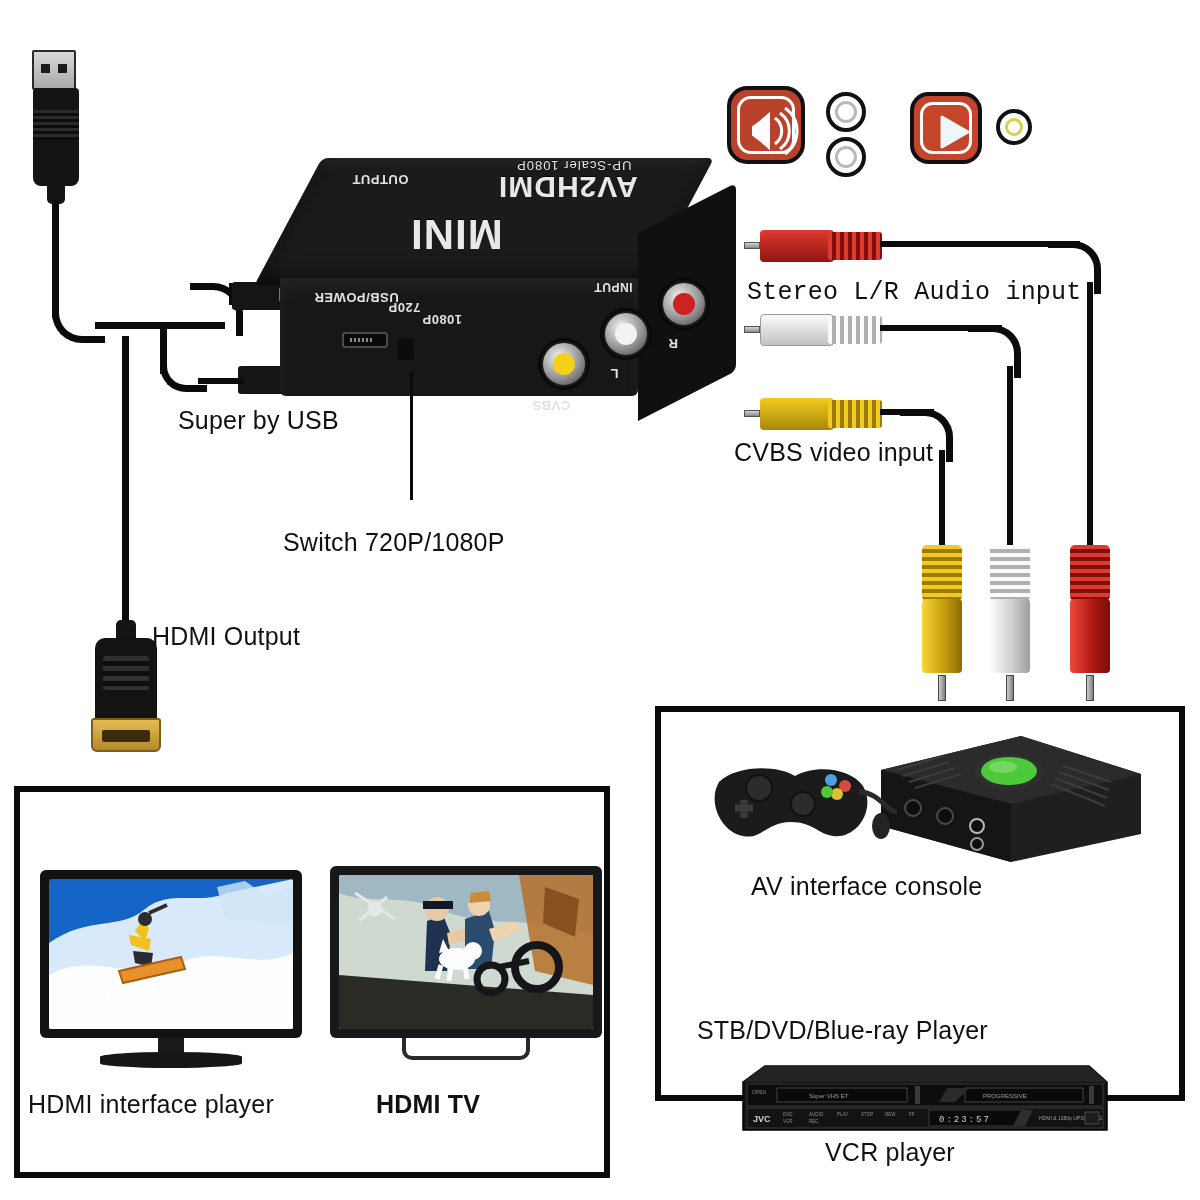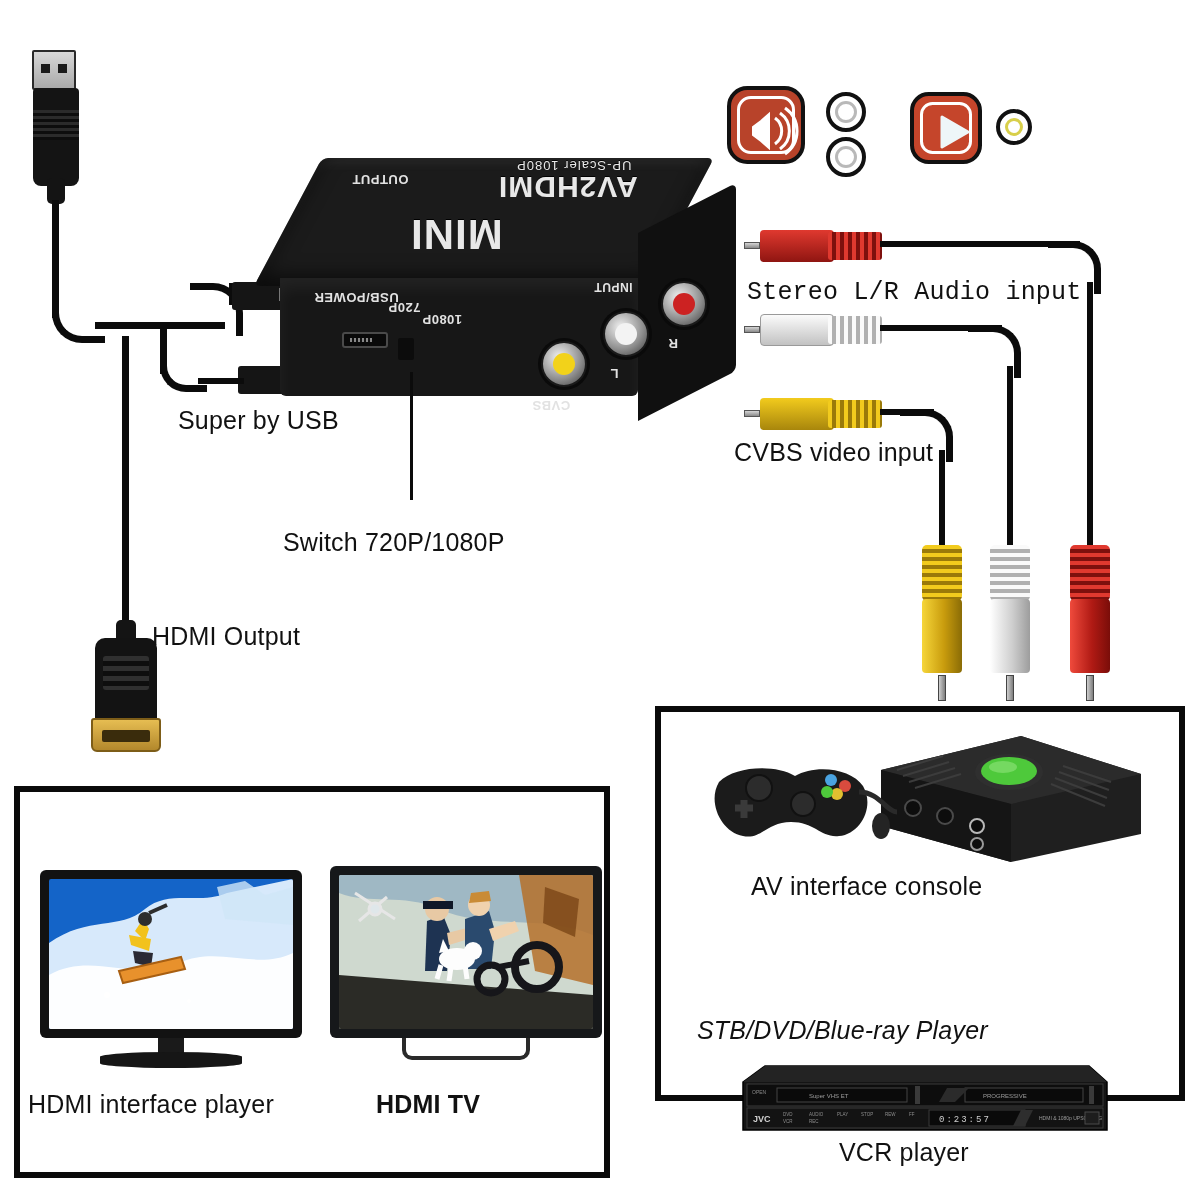--- a/index.html
+++ b/index.html
@@ -332,21 +332,21 @@
           <circle cx="136" cy="62" r="6" fill="#4ec93b"></circle>
           <path d="M44 78 L62 78 M53 70 L53 88" stroke="#3a3a3a" stroke-width="7"></path>
 
           <path d="M168 62 C188 62 196 82 206 82" stroke="#2a2a2a" stroke-width="5" fill="none"></path>
           <ellipse cx="190" cy="96" rx="9" ry="13" fill="#242424"></ellipse>
         </g>
       </svg>
     </div>
     <div class="lbl" style="left:90px;top:160px;">AV interface console</div>
 
-    <div class="lbl" style="left:36px;top:304px;font-style:italic;">STB/DVD/Blue-ray Player</div>
+    <div class="lbl" style="left:36px;top:304px;">STB/DVD/Blue-ray Player</div>
 
     <div style="position:absolute;left:72px;top:348px;width:384px;height:82px;">
       <svg width="384" height="82" viewBox="0 0 384 82">
         <path d="M10 22 L32 6 L356 6 L374 22 L374 70 L10 70 Z" fill="#141414" stroke="#000" stroke-width="1.5"></path>
         <path d="M10 22 L32 6 L356 6 L374 22 Z" fill="#232323"></path>
         <rect x="14" y="24" width="356" height="22" fill="#0d0d0d" stroke="#3a3a3a" stroke-width="1"></rect>
         <rect x="14" y="48" width="356" height="20" fill="#131313" stroke="#3a3a3a" stroke-width="1"></rect>
 
         <rect x="44" y="28" width="130" height="14" fill="#0a0a0a" stroke="#444" stroke-width="1"></rect>
         <text x="76" y="38" fill="#9d9d9d" font-family="Liberation Sans, sans-serif" font-size="6">Super VHS ET</text>
@@ -368,16 +368,16 @@
           <text x="152" y="56">REW</text>
           <text x="176" y="56">FF</text>
         </g>
         <rect x="196" y="50" width="96" height="16" fill="#0a0a0a" stroke="#3b3b3b" stroke-width="1"></rect>
         <text x="206" y="62" fill="#cfcfcf" font-family="Liberation Mono, monospace" font-size="9" letter-spacing="2">0:23:57</text>
         <path d="M288 50 L300 50 L292 66 L280 66 Z" fill="#2e2e2e"></path>
         <text x="306" y="60" fill="#9a9a9a" font-family="Liberation Sans, sans-serif" font-size="5">HDMI &amp; 1080p UPSCALING</text>
         <rect x="352" y="52" width="14" height="12" fill="#1d1d1d" stroke="#4a4a4a" stroke-width="1"></rect>
       </svg>
     </div>
-    <div class="lbl" style="left:178px;top:426px;text-align:right;">VCR player</div>
+    <div class="lbl" style="left:164px;top:426px;text-align:right;">VCR player</div>
   </div>
 
 </div>
 
 </body></html>

